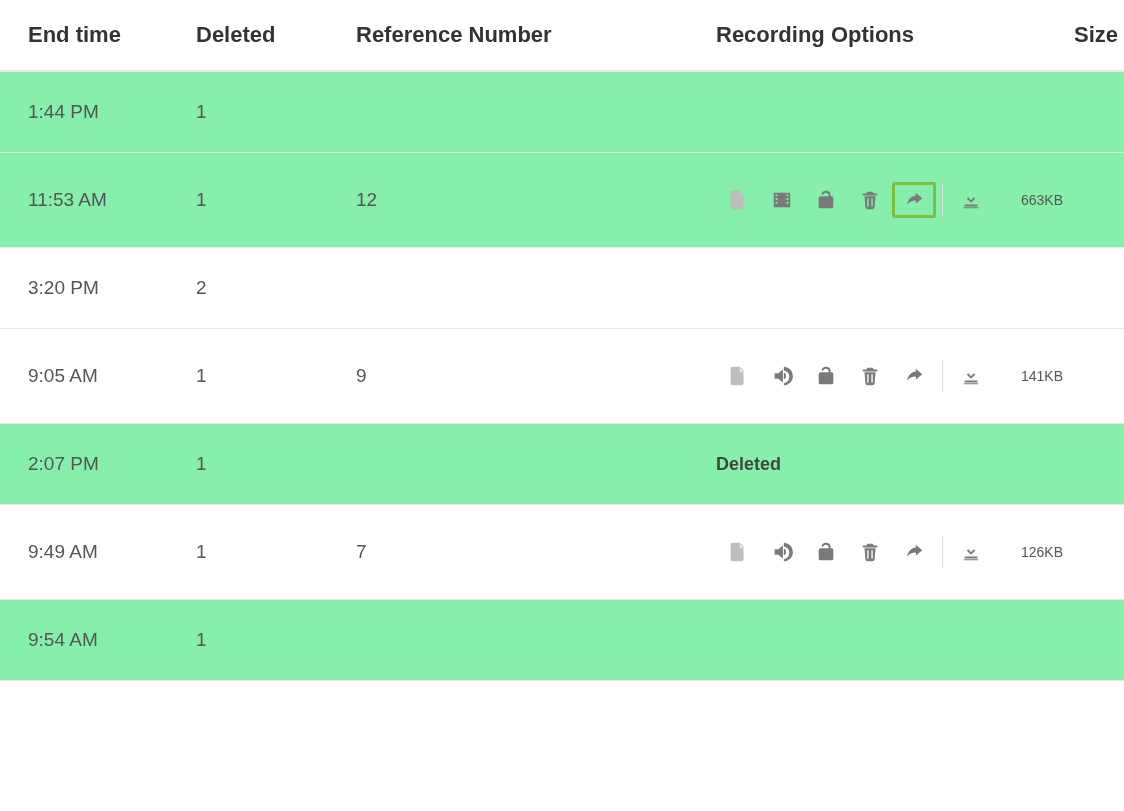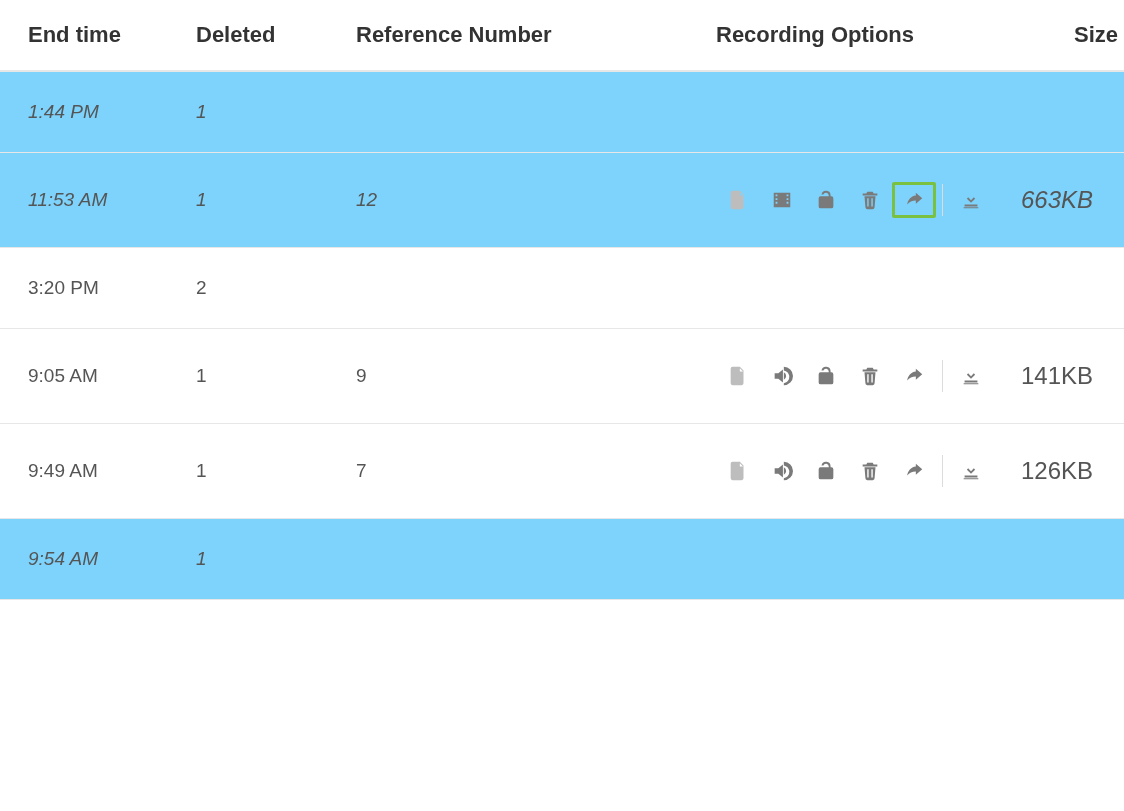--- a/index.html
+++ b/index.html
@@ -22,29 +22,29 @@
     font-size:22px;
     color:#333;
     padding:22px 6px 22px 6px;
     border-bottom:2px solid #e7e7e7;
   }
   tbody tr td {
     padding:29px 6px 29px 6px;
     border-bottom:1px solid #e7e7e7;
     vertical-align:middle;
   }
-  tbody tr.alt { background:#7dd3fc;font-style:italic; }
+  tbody tr.alt { background:#86efac; }
   tbody tr td.first, thead th.first { padding-left:28px; }
   .col-end { width:190px;}
   .col-callers { width:160px;}
   .col-ref { width:360px;}
   .col-rec { width:305px;}
   .col-size { width:109px;}
   thead th.col-size { text-align:right; }
-  tbody td.size-cell { text-align:left; font-size:24px; color:#555;}
+  tbody td.size-cell { text-align:left; font-size:14px; color:#555;}
   tbody td .cell-text { font-size:19px; color:#555; }
   .icons { display:flex; align-items:center; gap:0; }
   .iconbtn {
     width:44px; height:36px;
     display:flex; align-items:center; justify-content:center;
     cursor:pointer;
   }
   .iconbtn svg { width:22px; height:22px; fill:#7a7a7a; }
   .iconbtn.light svg { fill:#bdbdbd; }
   .divider {
@@ -192,20 +192,27 @@
             <span class="divider"></span>
             <span class="iconbtn ">
               <svg viewBox="0 0 24 24">
                 <use href="#i-download"></use>
               </svg>
             </span>
           </div>
         </td>
         <td class="size-cell"><span>141KB</span></td>
       </tr>
+      <tr class="alt">
+        <td class="first"><span class="cell-text">2:07 PM</span></td>
+        <td><span class="cell-text">1</span></td>
+        <td><span class="cell-text"></span></td>
+        <td><span class="deleted-text">Deleted</span></td>
+        <td class="size-cell"><span></span></td>
+      </tr>
       <tr>
         <td class="first"><span class="cell-text">9:49 AM</span></td>
         <td><span class="cell-text">1</span></td>
         <td><span class="cell-text">7</span></td>
         <td>
           <div class="icons">
             <span class="iconbtn light">
               <svg viewBox="0 0 24 24">
                 <use href="#i-document"></use>
               </svg>

